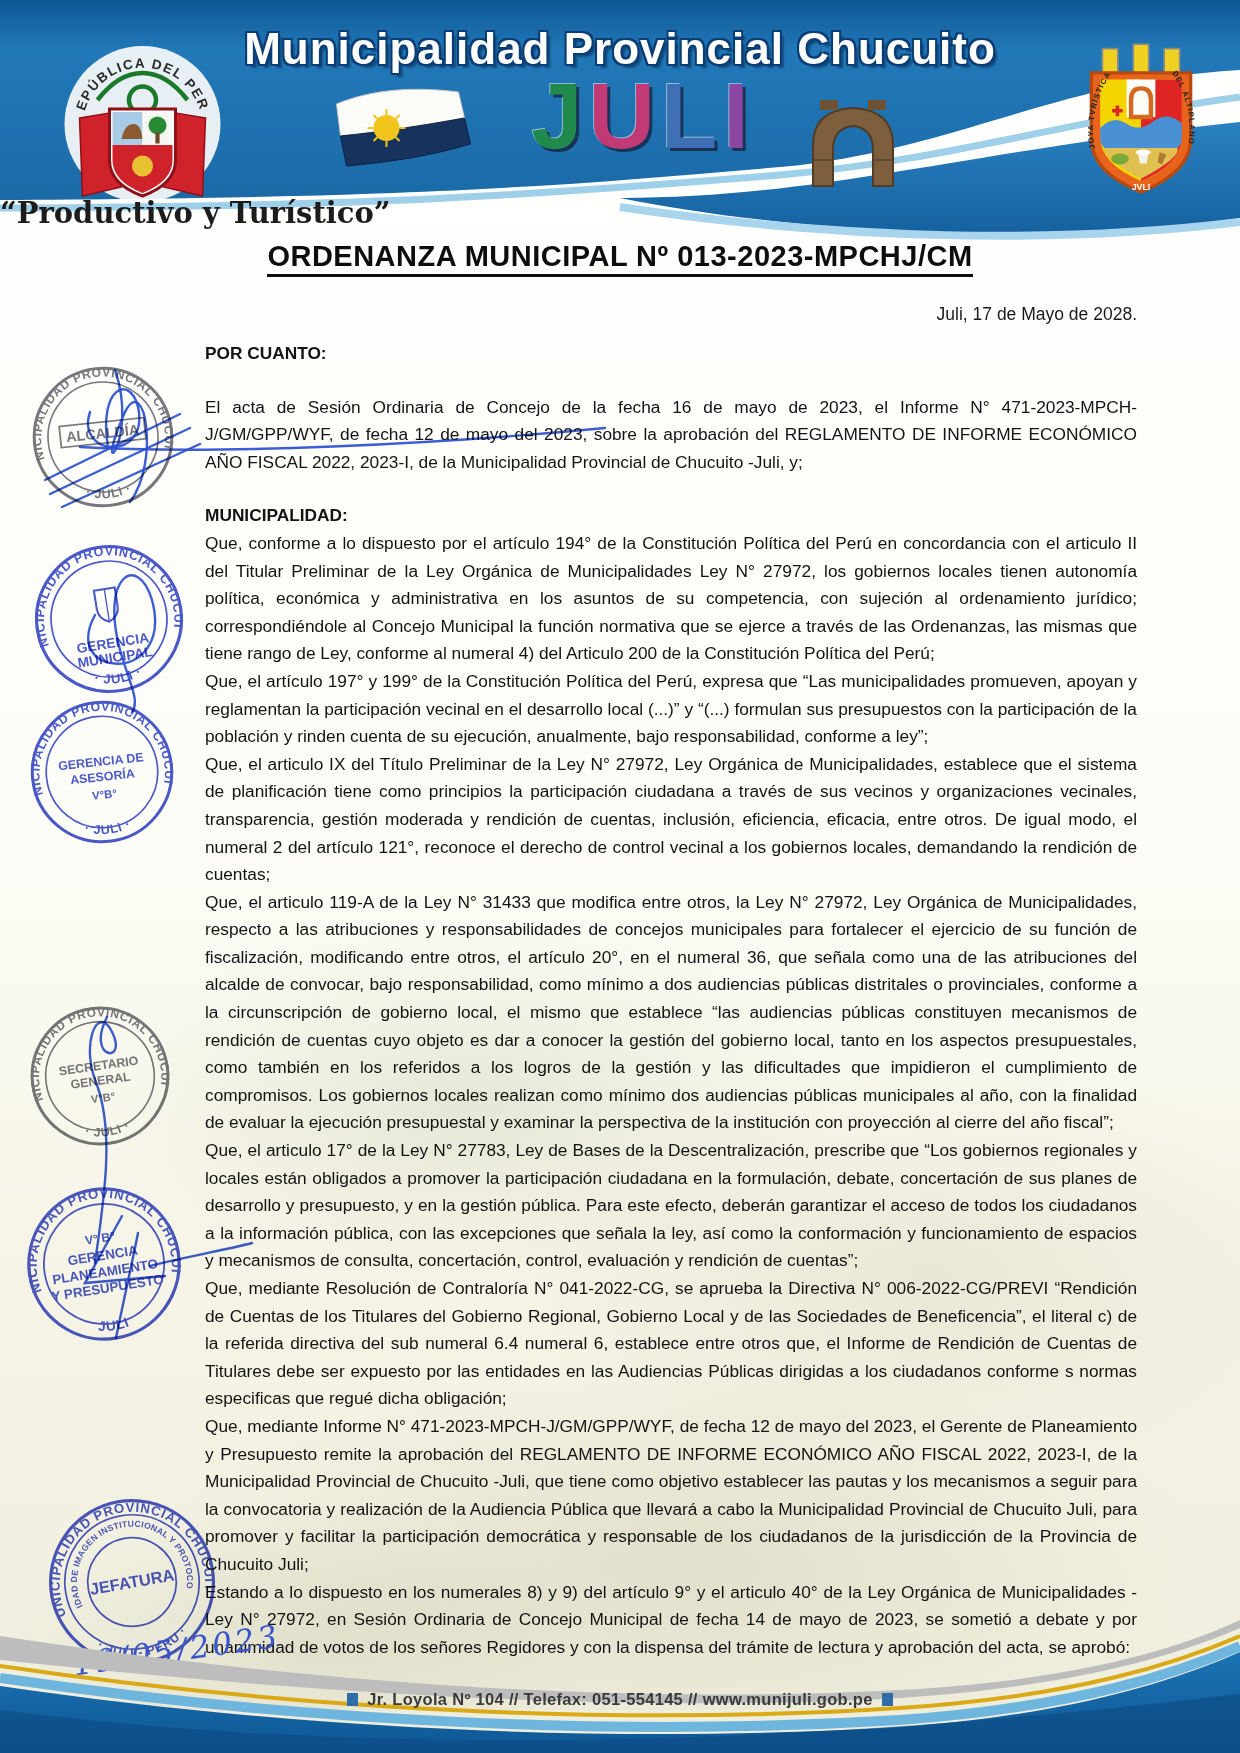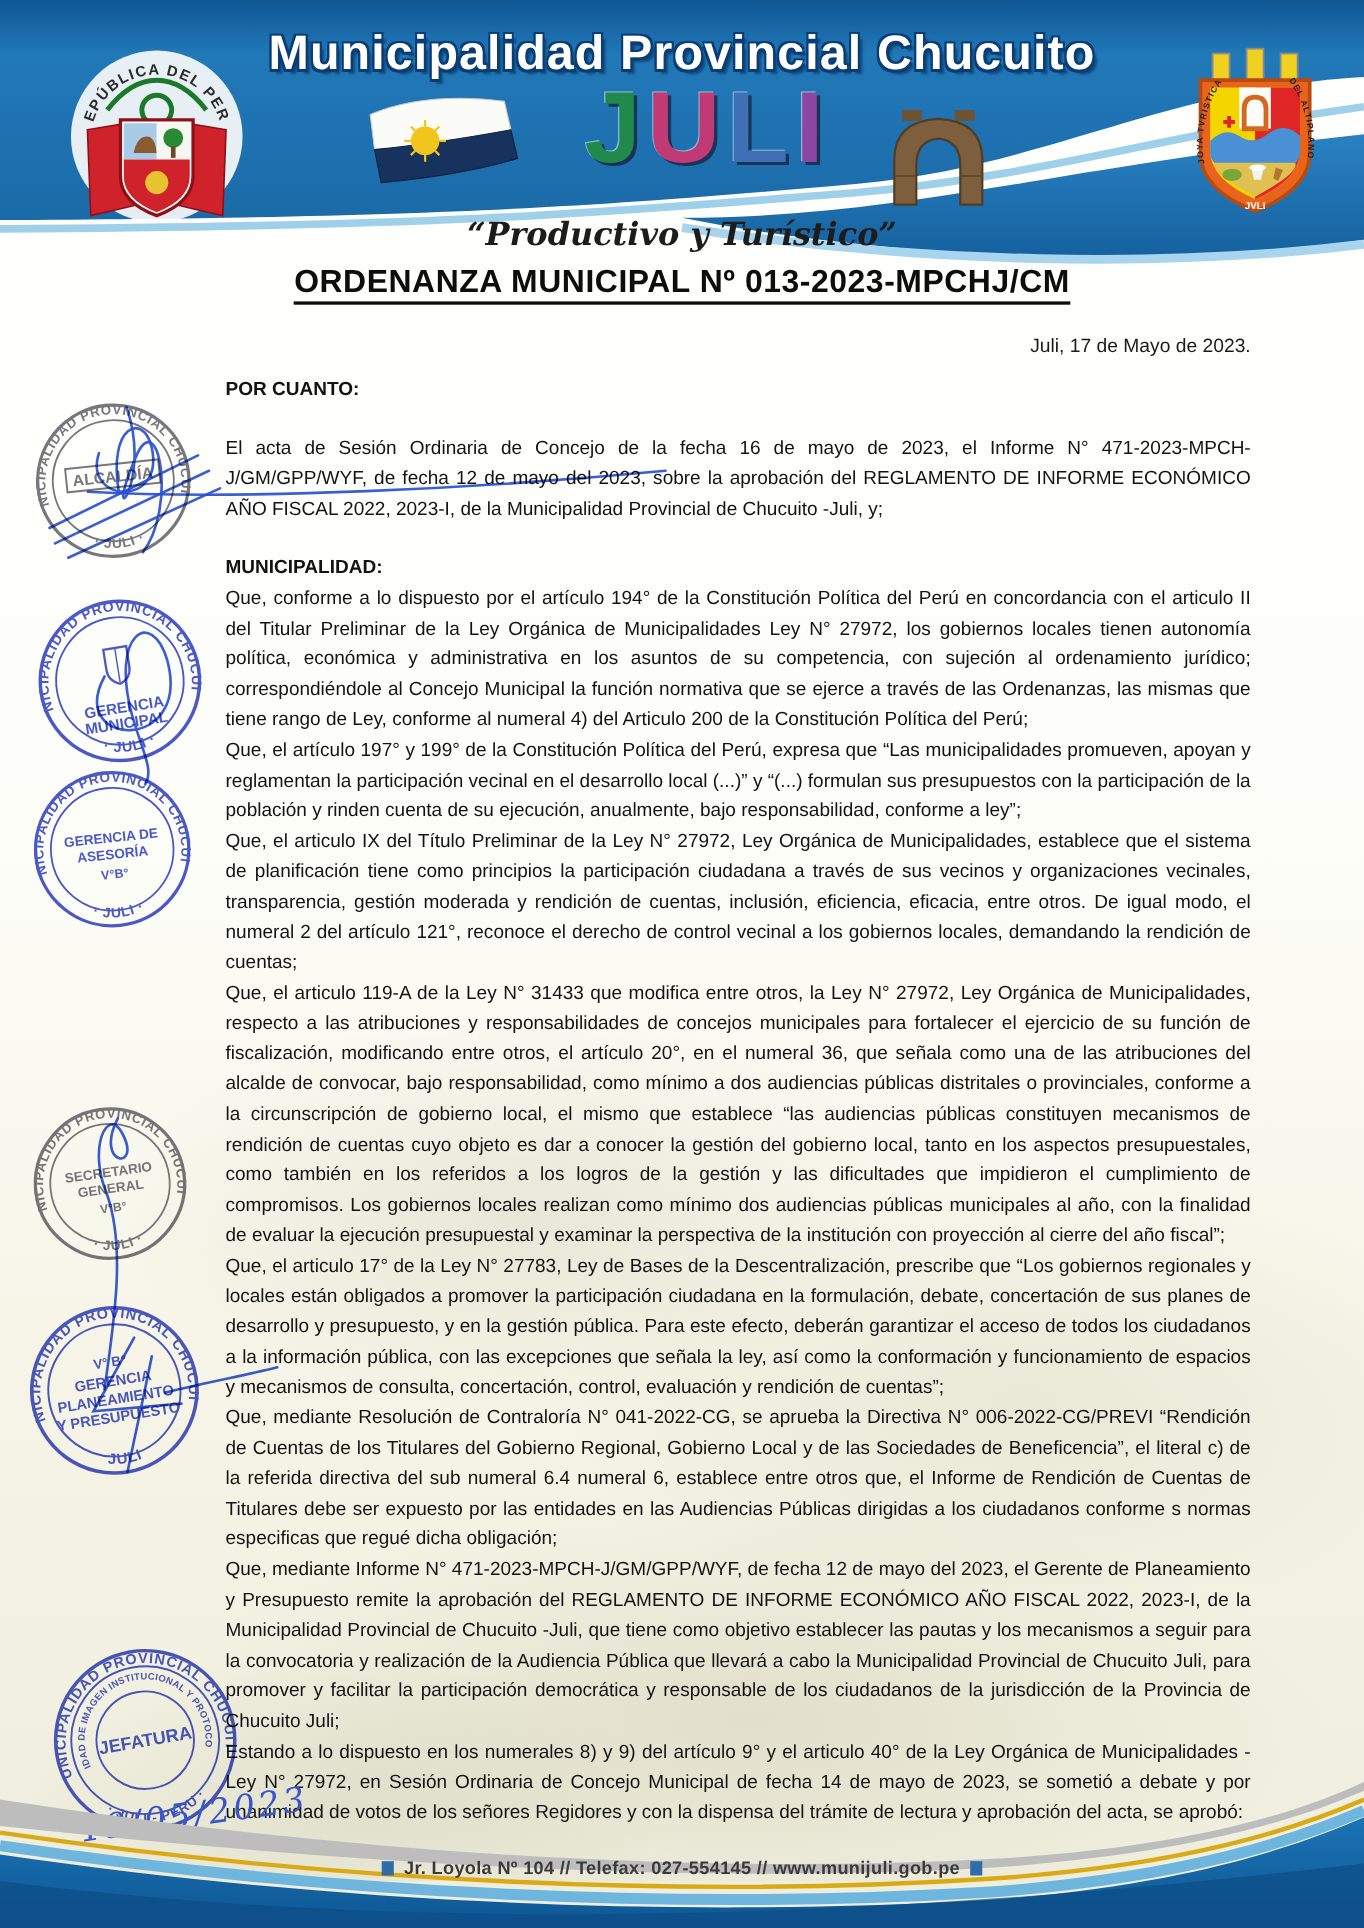--- a/index.html
+++ b/index.html
@@ -17,22 +17,22 @@
 
   
   #header-art{position:absolute;top:0;left:0;}
   .org-title{position:absolute;top:24px;left:0;width:100%;text-align:center;
     font-size:44px;font-weight:800;letter-spacing:1px;color:#ffffff;
     text-shadow:2px 2px 0 #0b3d75,-2px -2px 0 #0b3d75,2px -2px 0 #0b3d75,-2px 2px 0 #0b3d75,4px 4px 2px rgba(6,40,80,.55);}
   .juli-word{position:absolute;top:70px;left:488px;width:310px;text-align:center;
     font-size:92px;font-weight:800;letter-spacing:6px;line-height:1;}
   .juli-word span{text-shadow:3px 3px 0 rgba(20,20,40,.65),-1px -1px 0 rgba(255,255,255,.5);}
   .lj{color:#1f8a4c}.lu{color:#c13a76}.ll{color:#3f6fb5}.li{color:#8a46a0}
-  .tagline{position:absolute;top:196px;left:0;width:100%;text-align:center;
-    font-family:"DejaVu Serif",serif;font-style:italic;font-weight:700;font-size:29px;color:#1c1c1c;}
+  .tagline{position:absolute;top:196px;left:0;width:100%;
+    font-family:"DejaVu Serif",serif;font-weight:700;font-size:29px;color:#1c1c1c;}
   .doc-title{position:absolute;top:240px;left:0;width:100%;text-align:center;}
   .doc-title span{display:inline-block;font-size:29px;font-weight:800;color:#0d0d0d;
     border-bottom:3.5px solid #0d0d0d;padding-bottom:1px;letter-spacing:.5px;}
   .emblem{position:absolute;}
 
   
   .date-line{position:absolute;top:304px;right:103px;font-size:17.5px;color:#1b1b1b;}
   #body-text{position:absolute;top:340px;left:205px;width:932px;
     font-size:17.3px;line-height:27.6px;color:#131313;text-align:justify;}
   #body-text .lbl{font-weight:700;text-align:left;}
@@ -163,21 +163,21 @@
     <text font-size="7" font-weight="700" fill="#222" letter-spacing="1">
       <textPath href="#shR" startOffset="50%" text-anchor="middle">DEL ALTIPLANO</textPath>
     </text>
     <text x="55" y="134" font-size="8" font-weight="700" text-anchor="middle" fill="#ffffff">JVLI</text>
   </svg>
 
   <div class="org-title">Municipalidad Provincial Chucuito</div>
   <div class="tagline">“Productivo y Turístico”</div>
   <div class="doc-title"><span>ORDENANZA MUNICIPAL Nº 013-2023-MPCHJ/CM</span></div>
 
-  <div class="date-line">Juli, 17 de Mayo de 2023.</div>
+  <div class="date-line">Juli, 17 de Mayo de 2028.</div>
 
   <div id="body-text">
     <p class="lbl">POR CUANTO:</p>
     <div class="gap-md"></div>
     <p>El acta de Sesión Ordinaria de Concejo de la fecha 16 de mayo de 2023, el Informe N° 471-2023-MPCH-J/GM/GPP/WYF, de fecha 12 de mayo del 2023, sobre la aprobación del REGLAMENTO DE INFORME ECONÓMICO AÑO FISCAL 2022, 2023-I, de la Municipalidad Provincial de Chucuito -Juli, y;</p>
     <div class="gap-md"></div>
     <p class="lbl">MUNICIPALIDAD:</p>
     <p>Que, conforme a lo dispuesto por el artículo 194° de la Constitución Política del Perú en concordancia con el articulo II del Titular Preliminar de la Ley Orgánica de Municipalidades Ley N° 27972, los gobiernos locales tienen autonomía política, económica y administrativa en los asuntos de su competencia, con sujeción al ordenamiento jurídico; correspondiéndole al Concejo Municipal la función normativa que se ejerce a través de las Ordenanzas, las mismas que tiene rango de Ley, conforme al numeral 4) del Articulo 200 de la Constitución Política del Perú;</p>
     <p>Que, el artículo 197° y 199° de la Constitución Política del Perú, expresa que “Las municipalidades promueven, apoyan y reglamentan la participación vecinal en el desarrollo local (...)” y “(...) formulan sus presupuestos con la participación de la población y rinden cuenta de su ejecución, anualmente, bajo responsabilidad, conforme a ley”;</p>
     <p>Que, el articulo IX del Título Preliminar de la Ley N° 27972, Ley Orgánica de Municipalidades, establece que el sistema de planificación tiene como principios la participación ciudadana a través de sus vecinos y organizaciones vecinales, transparencia, gestión moderada y rendición de cuentas, inclusión, eficiencia, eficacia, entre otros. De igual modo, el numeral 2 del artículo 121°, reconoce el derecho de control vecinal a los gobiernos locales, demandando la rendición de cuentas;</p>
@@ -302,16 +302,16 @@
       </linearGradient>
     </defs>
     <path d="M0,26 C300,72 620,95 900,80 C1080,70 1180,38 1240,10 L1240,18 C1180,44 1080,76 900,88 C620,104 300,82 0,50 Z" fill="#bdbdbd"></path>
     <path d="M0,56 C300,100 620,116 900,98 C1080,86 1180,52 1240,26" fill="none" stroke="#d9a916" stroke-width="4"></path>
     <path d="M0,68 C300,112 620,127 900,110 C1080,97 1180,62 1240,36" fill="none" stroke="#6fb6de" stroke-width="10"></path>
     <path d="M0,76 C300,120 620,134 900,117 C1080,104 1180,68 1240,42 L1240,143 L0,143 Z" fill="url(#gf1)"></path>
     <path d="M0,100 C300,138 700,148 1240,84 L1240,143 L0,143 Z" fill="#0c4c84" opacity=".65"></path>
   </svg>
 
   <div class="footer-line">
-    <span class="sq"></span><span>Jr. Loyola Nº 104  //  Telefax: 027-554145  //  www.munijuli.gob.pe</span><span class="sq"></span>
+    <span class="sq"></span><span>Jr. Loyola Nº 104  //  Telefax: 051-554145  //  www.munijuli.gob.pe</span><span class="sq"></span>
   </div>
 
 </div>
 
 </body></html>

